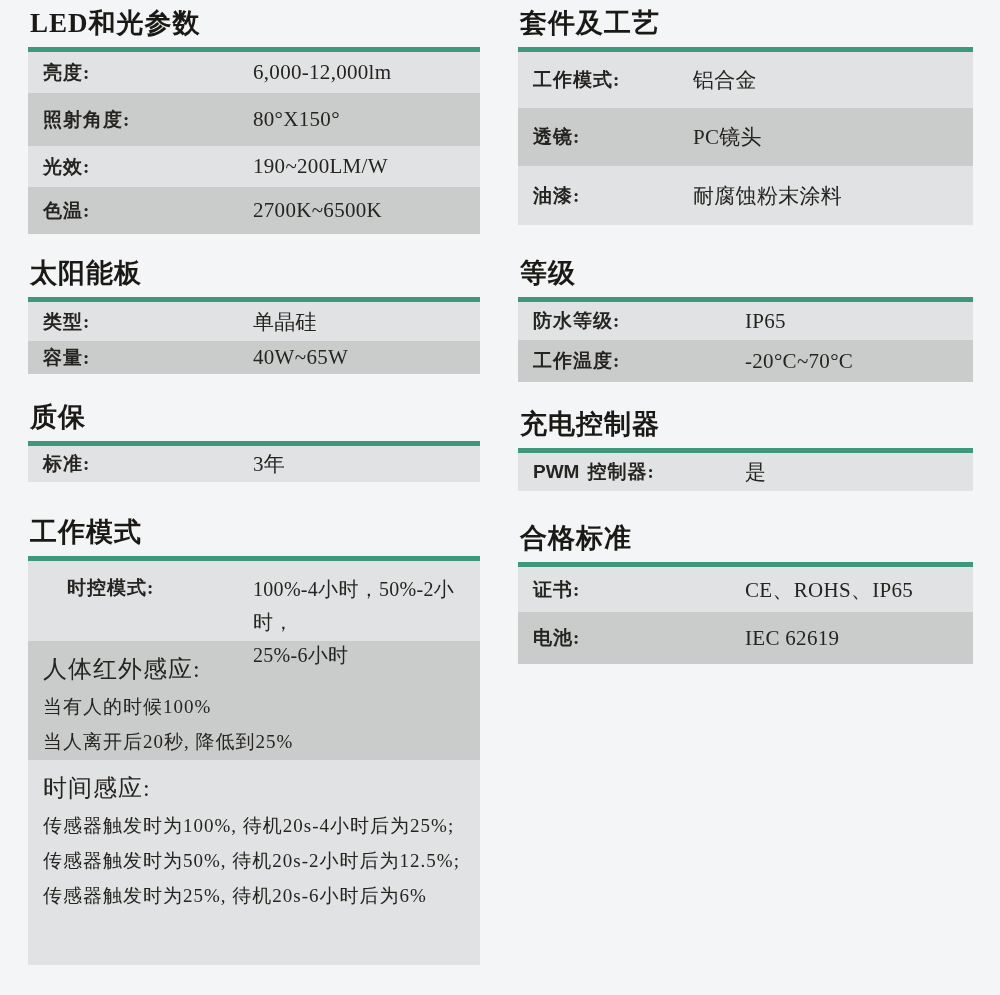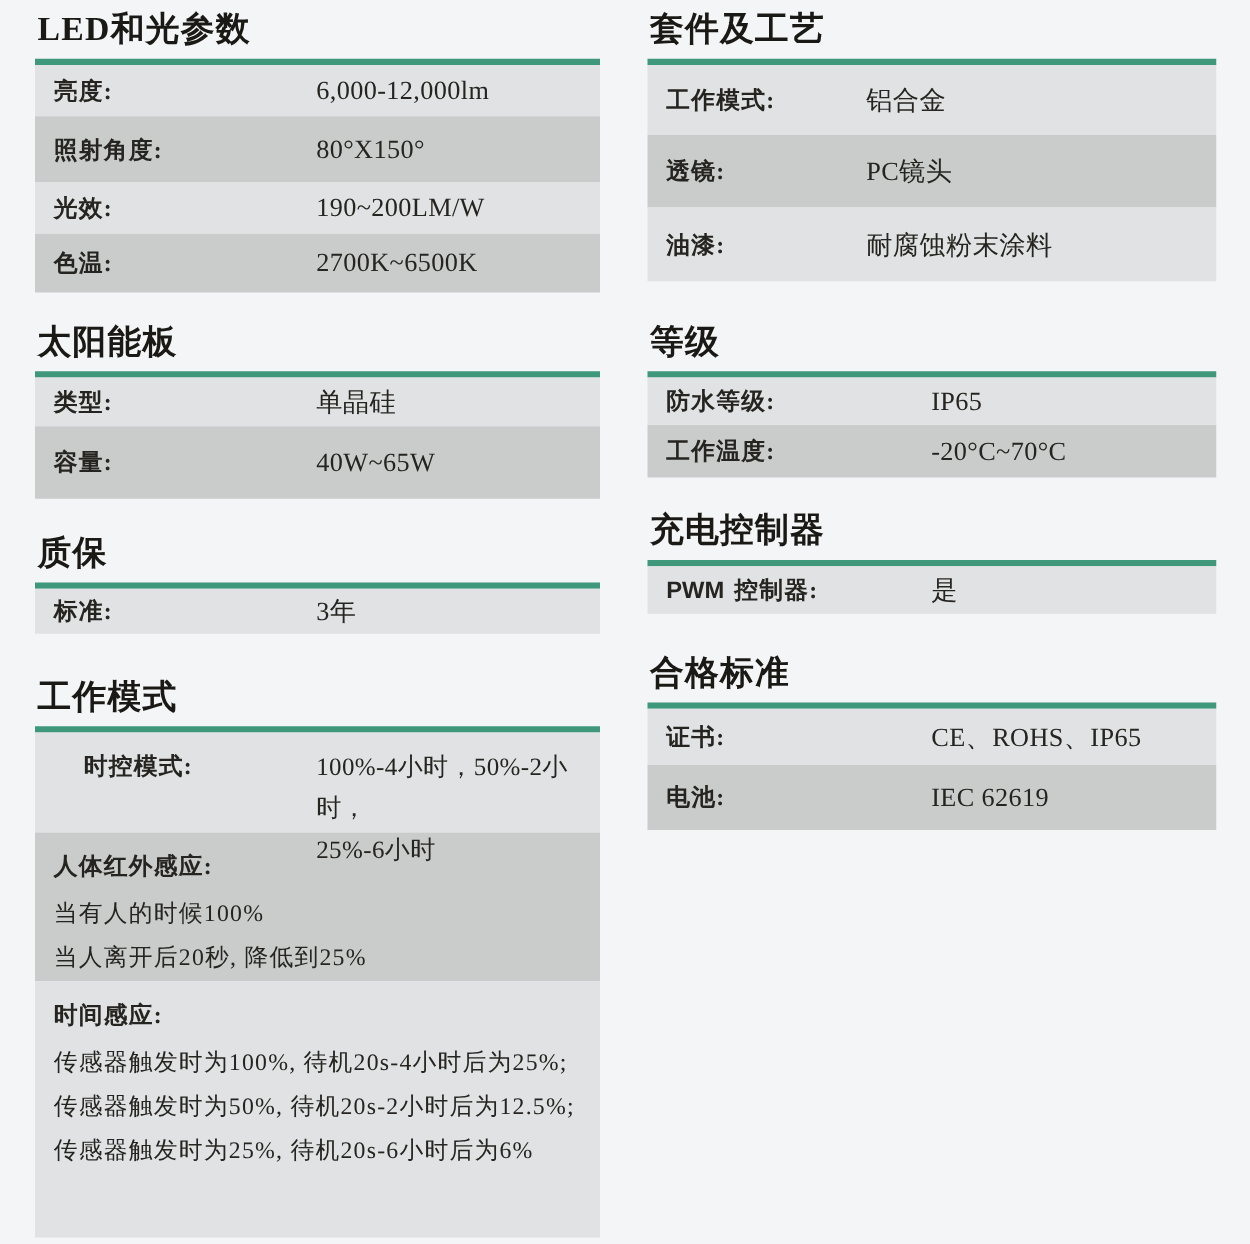--- a/index.html
+++ b/index.html
@@ -41,21 +41,21 @@
   }
   .col-left .lbl{width:225px;}
   .col-right .lbl{width:227px;}
   .sec-kit .lbl{width:175px;}
   .val{font-size:21px;letter-spacing:0.3px;}
   .pre{white-space:pre-line;}
   .row-timer{align-items:flex-start;}
   .row-timer .lbl{margin-top:14px;padding-left:39px;}
   .row-timer .val{margin-top:12px;font-size:20px;line-height:33px;}
   .block{padding:13px 15px 0 15px;overflow:hidden;}
-  .blk-h{font-size:19px;font-weight:bold;letter-spacing:1px;line-height:30px;margin-bottom:5px;}
+  .blk-h{font-size:24px;font-weight:normal;letter-spacing:1px;line-height:30px;margin-bottom:5px;}
   .blk-b{font-size:19px;line-height:35px;letter-spacing:1px;}
   .en{font-family:"Liberation Sans","DejaVu Sans",sans-serif;font-weight:bold;margin-right:8px;font-size:19px;letter-spacing:0;}
 </style>
 </head>
 <body>
 
 <div class="page">
 
   <div class="col col-left">
 
@@ -83,21 +83,21 @@
     </section>
 
     <section style="margin-top:22px">
       <h2>太阳能板</h2>
       <div class="bar"></div>
       <div>
         <div class="row light" style="height:39px">
           <span class="lbl">类型:</span>
           <span class="val">单晶硅</span>
         </div>
-        <div class="row dark" style="height:58px">
+        <div class="row dark" style="height:33px">
           <span class="lbl">容量:</span>
           <span class="val">40W~65W</span>
         </div>
       </div>
     </section>
 
     <section style="margin-top:26px">
       <h2>质保</h2>
       <div class="bar"></div>
       <div>

